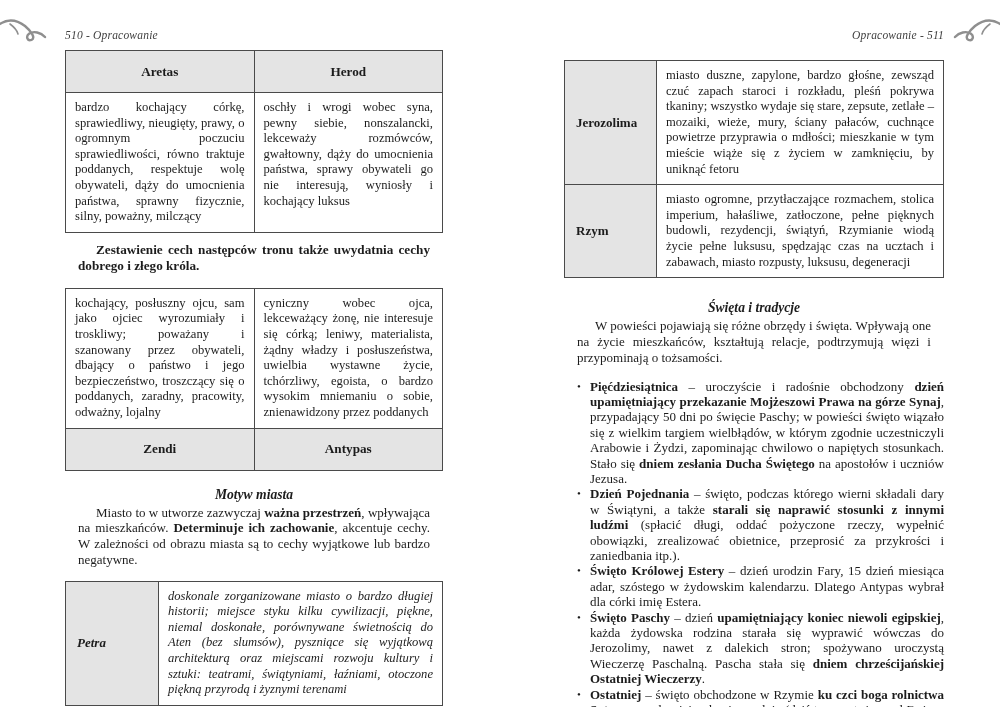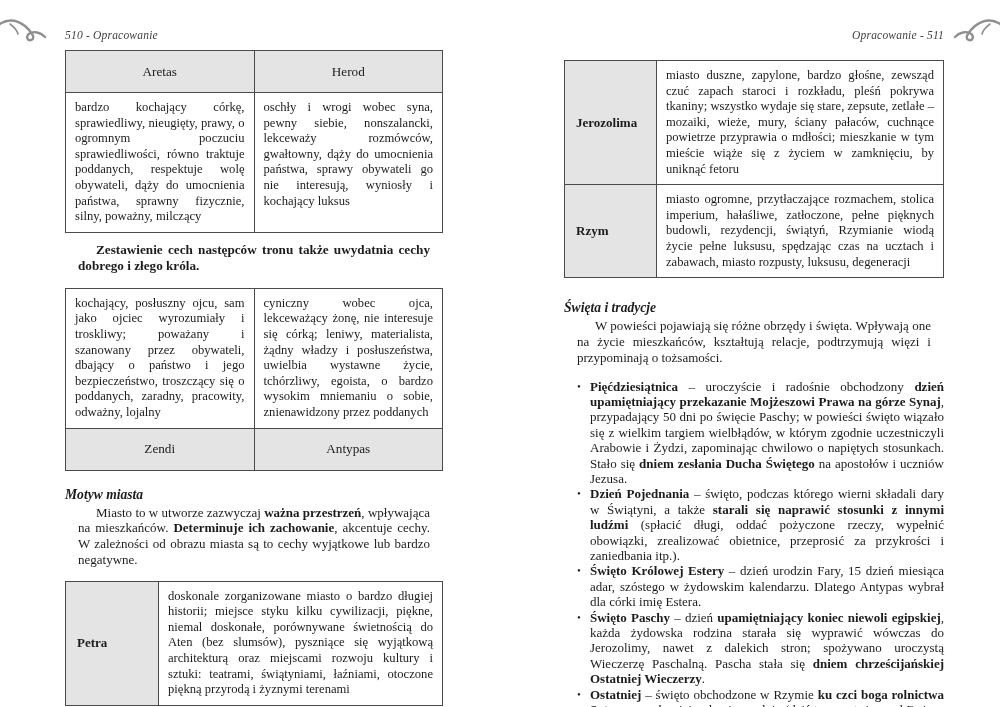--- a/index.html
+++ b/index.html
@@ -22,48 +22,49 @@
   .ornament svg{display:block;}
   #ornament-left{left:0;}
   #ornament-right{right:0;transform:scaleX(-1);}
 
   table{
     border-collapse:collapse;width:100%;
     font-size:12.6px;line-height:15.6px;table-layout:fixed;
   }
   th,td{border:1.4px solid #4a4a4a;}
   th{
-    background:#e4e4e4;font-weight:normal;font-size:13.2px;
+    background:#e4e4e4;font-weight:bold;font-size:13.2px;
     height:41px;text-align:center;vertical-align:middle;padding:0 4px;
   }
   td{padding:7px 9px 7px 9px;text-align:justify;vertical-align:top;}
   td.label{
     background:#e4e4e4;font-weight:bold;vertical-align:middle;
     text-align:left;padding-left:11px;font-size:13px;text-align:left;
   }
   .tbl-kings{margin-top:8px;}
   .tbl-kings td{height:115px;}
   .tbl-heirs{margin-top:10px;}
   .tbl-heirs td{height:120px;}
   .tbl-petra{margin-top:3px;}
-  .tbl-petra td{height:87px;}
+  .tbl-petra td{height:87px;font-style:italic;}
   .tbl-petra col.c1{width:93px;}
   .tbl-cities{margin-top:18px;}
   .tbl-cities col.c1{width:92px;}
   .tbl-cities td.row1{height:82px;}
   .tbl-cities td.row2{height:66px;}
 
   .para{
     font-size:13px;line-height:16.5px;text-align:justify;margin:13px;
   }
   .para.indent{text-indent:18px;}
   .para.bold{font-weight:bold;font-size:13.2px;margin-top:9px;}
   .section-head{
     font-weight:bold;font-style:italic;font-size:13.6px;line-height:17px;
     margin:0;
+    text-align:center;
   }
   #motyw-head{margin-top:15px;}
   #swieta-head{margin-top:21px;}
   .para.flow{line-height:15.8px;margin-top:2px;}
 
   ul.bullets{
     margin:0;padding:0;list-style:none;
     font-size:13px;line-height:15.4px;text-align:justify;
   }
   ul.bullets li{position:relative;margin:0 0 0 13px;padding-left:13px;}

